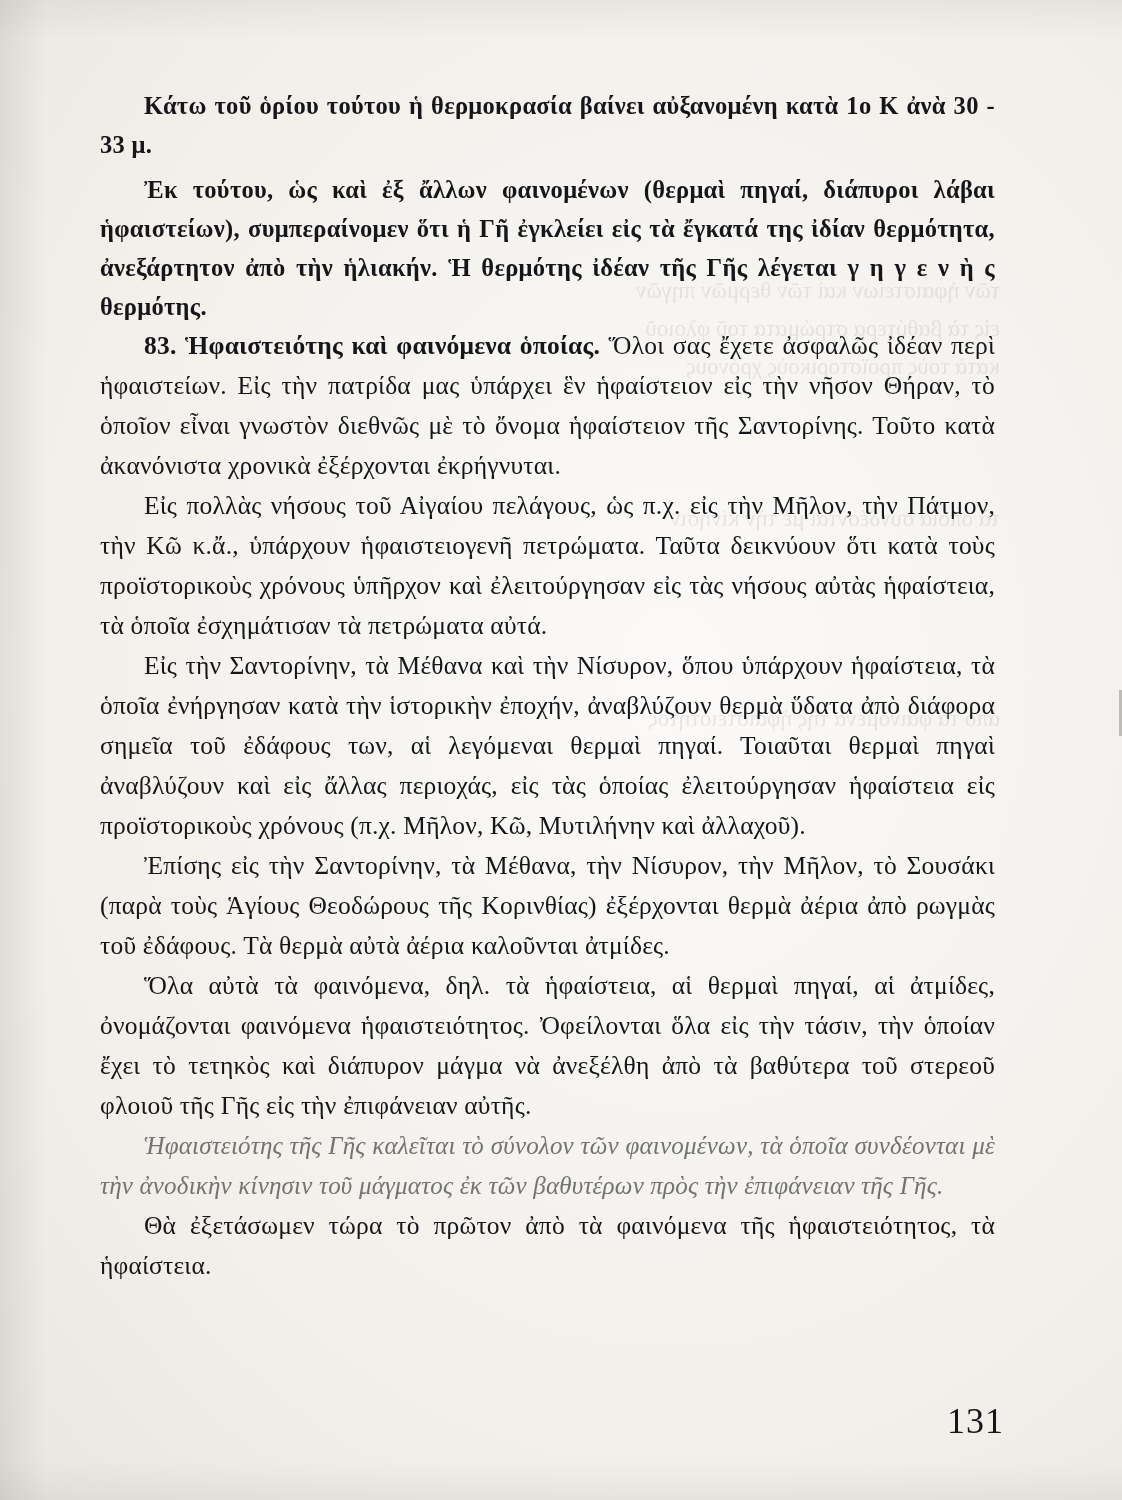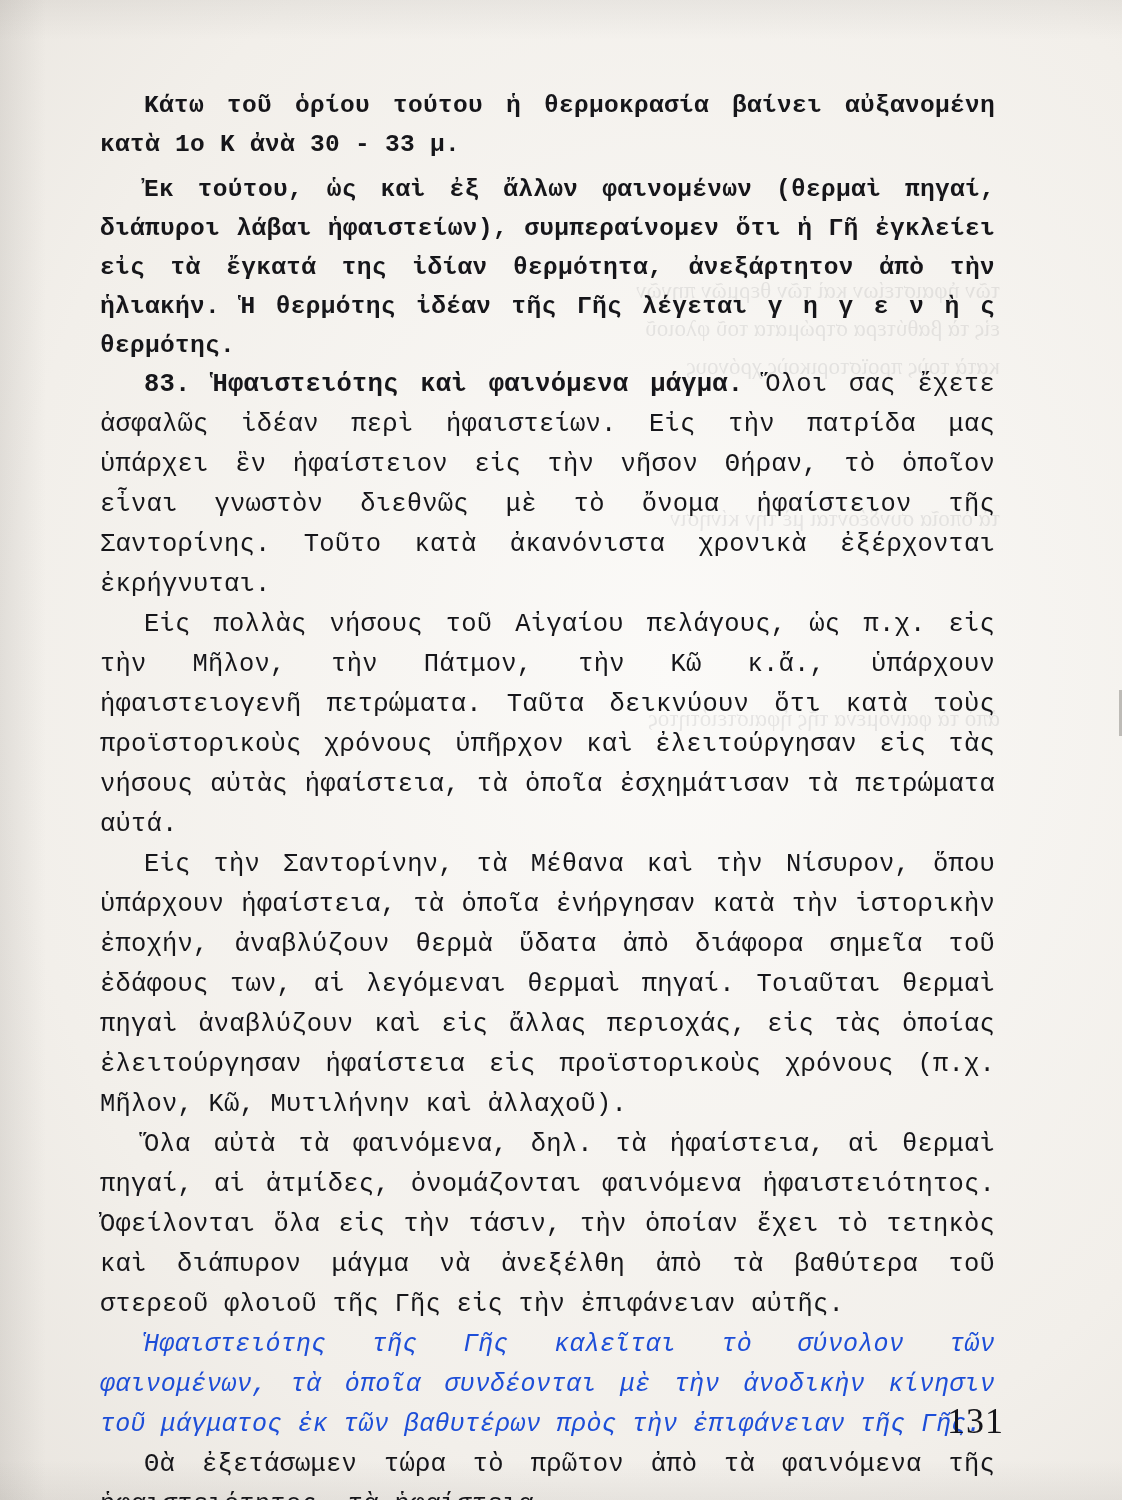--- a/index.html
+++ b/index.html
@@ -43,40 +43,39 @@
   .content {
     position: absolute;
     left: 60px;
     top: 86px;
     width: 895px;
   }
   p {
     margin: 0;
     text-align: justify;
     text-justify: inter-word;
-    font-family: Liberation Mono, monospace;
   }
   .para {
     font-size: 25.5px;
     line-height: 40px;
     letter-spacing: 0.2px;
     text-indent: 44px;
     color: #16161a;
   }
   .para.bold-intro {
     font-weight: bold;
     font-size: 24.5px;
     line-height: 39px;
     letter-spacing: 0.3px;
   }
   .para.italic-block {
     font-style: italic;
     font-size: 25px;
     line-height: 40px;
-    color: #1d4ed8;
+    color: #737373;
   }
   .spacer-sm { height: 6px; }
   .section-head {
     margin-top: 26px;
     margin-bottom: 8px;
     text-align: right;
     font-weight: bold;
     font-size: 27px;
     letter-spacing: 2.2px;
     color: #101014;
@@ -142,28 +141,29 @@
 
     <div class="content">
 
       <p class="para bold-intro">Κάτω τοῦ ὁρίου τούτου ἡ θερμοκρασία βαίνει αὐξανομένη κατὰ 1ο Κ ἀνὰ 30 - 33 μ.</p>
       <div class="spacer-sm"></div>
       <p class="para bold-intro">Ἐκ τούτου, ὡς καὶ ἐξ ἄλλων φαινομένων (θερμαὶ πηγαί, διάπυροι λάβαι ἡφαιστείων), συμπεραίνομεν ὅτι ἡ Γῆ ἐγκλείει εἰς τὰ ἔγκατά της ἰδίαν θερμότητα, ἀνεξάρτητον ἀπὸ τὴν ἡλιακήν. Ἡ θερμότης ἰδέαν τῆς Γῆς λέγεται γ η γ ε ν ὴ ς θερμότης.</p>
 
 
       <p class="para">
         <span class="sub-num">83.</span>
-        <span class="sub-title">Ἡφαιστειότης καὶ φαινόμενα μάγμα.</span>
+        <span class="sub-title">Ἡφαιστειότης καὶ φαινόμενα ὁποίας.</span>
         <span>Ὅλοι σας ἔχετε ἀσφαλῶς ἰδέαν περὶ ἡφαιστείων. Εἰς τὴν πατρίδα μας ὑπάρχει ἓν ἡφαίστειον εἰς τὴν νῆσον Θήραν, τὸ ὁποῖον εἶναι γνωστὸν διεθνῶς μὲ τὸ ὄνομα ἡφαίστειον τῆς Σαντορίνης. Τοῦτο κατὰ ἀκανόνιστα χρονικὰ ἐξέρχονται ἐκρήγνυται.</span>
       </p>
 
       <p class="para">Εἰς πολλὰς νήσους τοῦ Αἰγαίου πελάγους, ὡς π.χ. εἰς τὴν Μῆλον, τὴν Πάτμον, τὴν Κῶ κ.ἄ., ὑπάρχουν ἡφαιστειογενῆ πετρώματα. Ταῦτα δεικνύουν ὅτι κατὰ τοὺς προϊστορικοὺς χρόνους ὑπῆρχον καὶ ἐλειτούργησαν εἰς τὰς νήσους αὐτὰς ἡφαίστεια, τὰ ὁποῖα ἐσχημάτισαν τὰ πετρώματα αὐτά.</p>
 
       <p class="para">Εἰς τὴν Σαντορίνην, τὰ Μέθανα καὶ τὴν Νίσυρον, ὅπου ὑπάρχουν ἡφαίστεια, τὰ ὁποῖα ἐνήργησαν κατὰ τὴν ἱστορικὴν ἐποχήν, ἀναβλύζουν θερμὰ ὕδατα ἀπὸ διάφορα σημεῖα τοῦ ἐδάφους των, αἱ λεγόμεναι θερμαὶ πηγαί. Τοιαῦται θερμαὶ πηγαὶ ἀναβλύζουν καὶ εἰς ἄλλας περιοχάς, εἰς τὰς ὁποίας ἐλειτούργησαν ἡφαίστεια εἰς προϊστορικοὺς χρόνους (π.χ. Μῆλον, Κῶ, Μυτιλήνην καὶ ἀλλαχοῦ).</p>
 
+      <p class="para">Ἐπίσης εἰς τὴν Σαντορίνην, τὰ Μέθανα, τὴν Νίσυρον, τὴν Μῆλον, τὸ Σουσάκι (παρὰ τοὺς Ἁγίους Θεοδώρους τῆς Κορινθίας) ἐξέρχονται θερμὰ ἀέρια ἀπὸ ρωγμὰς τοῦ ἐδάφους. Τὰ θερμὰ αὐτὰ ἀέρια καλοῦνται ἀτμίδες.</p>
 
       <p class="para">Ὅλα αὐτὰ τὰ φαινόμενα, δηλ. τὰ ἡφαίστεια, αἱ θερμαὶ πηγαί, αἱ ἀτμίδες, ὀνομάζονται φαινόμενα ἡφαιστειότητος. Ὀφείλονται ὅλα εἰς τὴν τάσιν, τὴν ὁποίαν ἔχει τὸ τετηκὸς καὶ διάπυρον μάγμα νὰ ἀνεξέλθη ἀπὸ τὰ βαθύτερα τοῦ στερεοῦ φλοιοῦ τῆς Γῆς εἰς τὴν ἐπιφάνειαν αὐτῆς.</p>
 
       <p class="para italic-block">Ἡφαιστειότης τῆς Γῆς καλεῖται τὸ σύνολον τῶν φαινομένων, τὰ ὁποῖα συνδέονται μὲ τὴν ἀνοδικὴν κίνησιν τοῦ μάγματος ἐκ τῶν βαθυτέρων πρὸς τὴν ἐπιφάνειαν τῆς Γῆς.</p>
 
       <p class="para">Θὰ ἐξετάσωμεν τώρα τὸ πρῶτον ἀπὸ τὰ φαινόμενα τῆς ἡφαιστειότητος, τὰ ἡφαίστεια.</p>
 
     </div>
 
     <div class="page-number">131</div>

